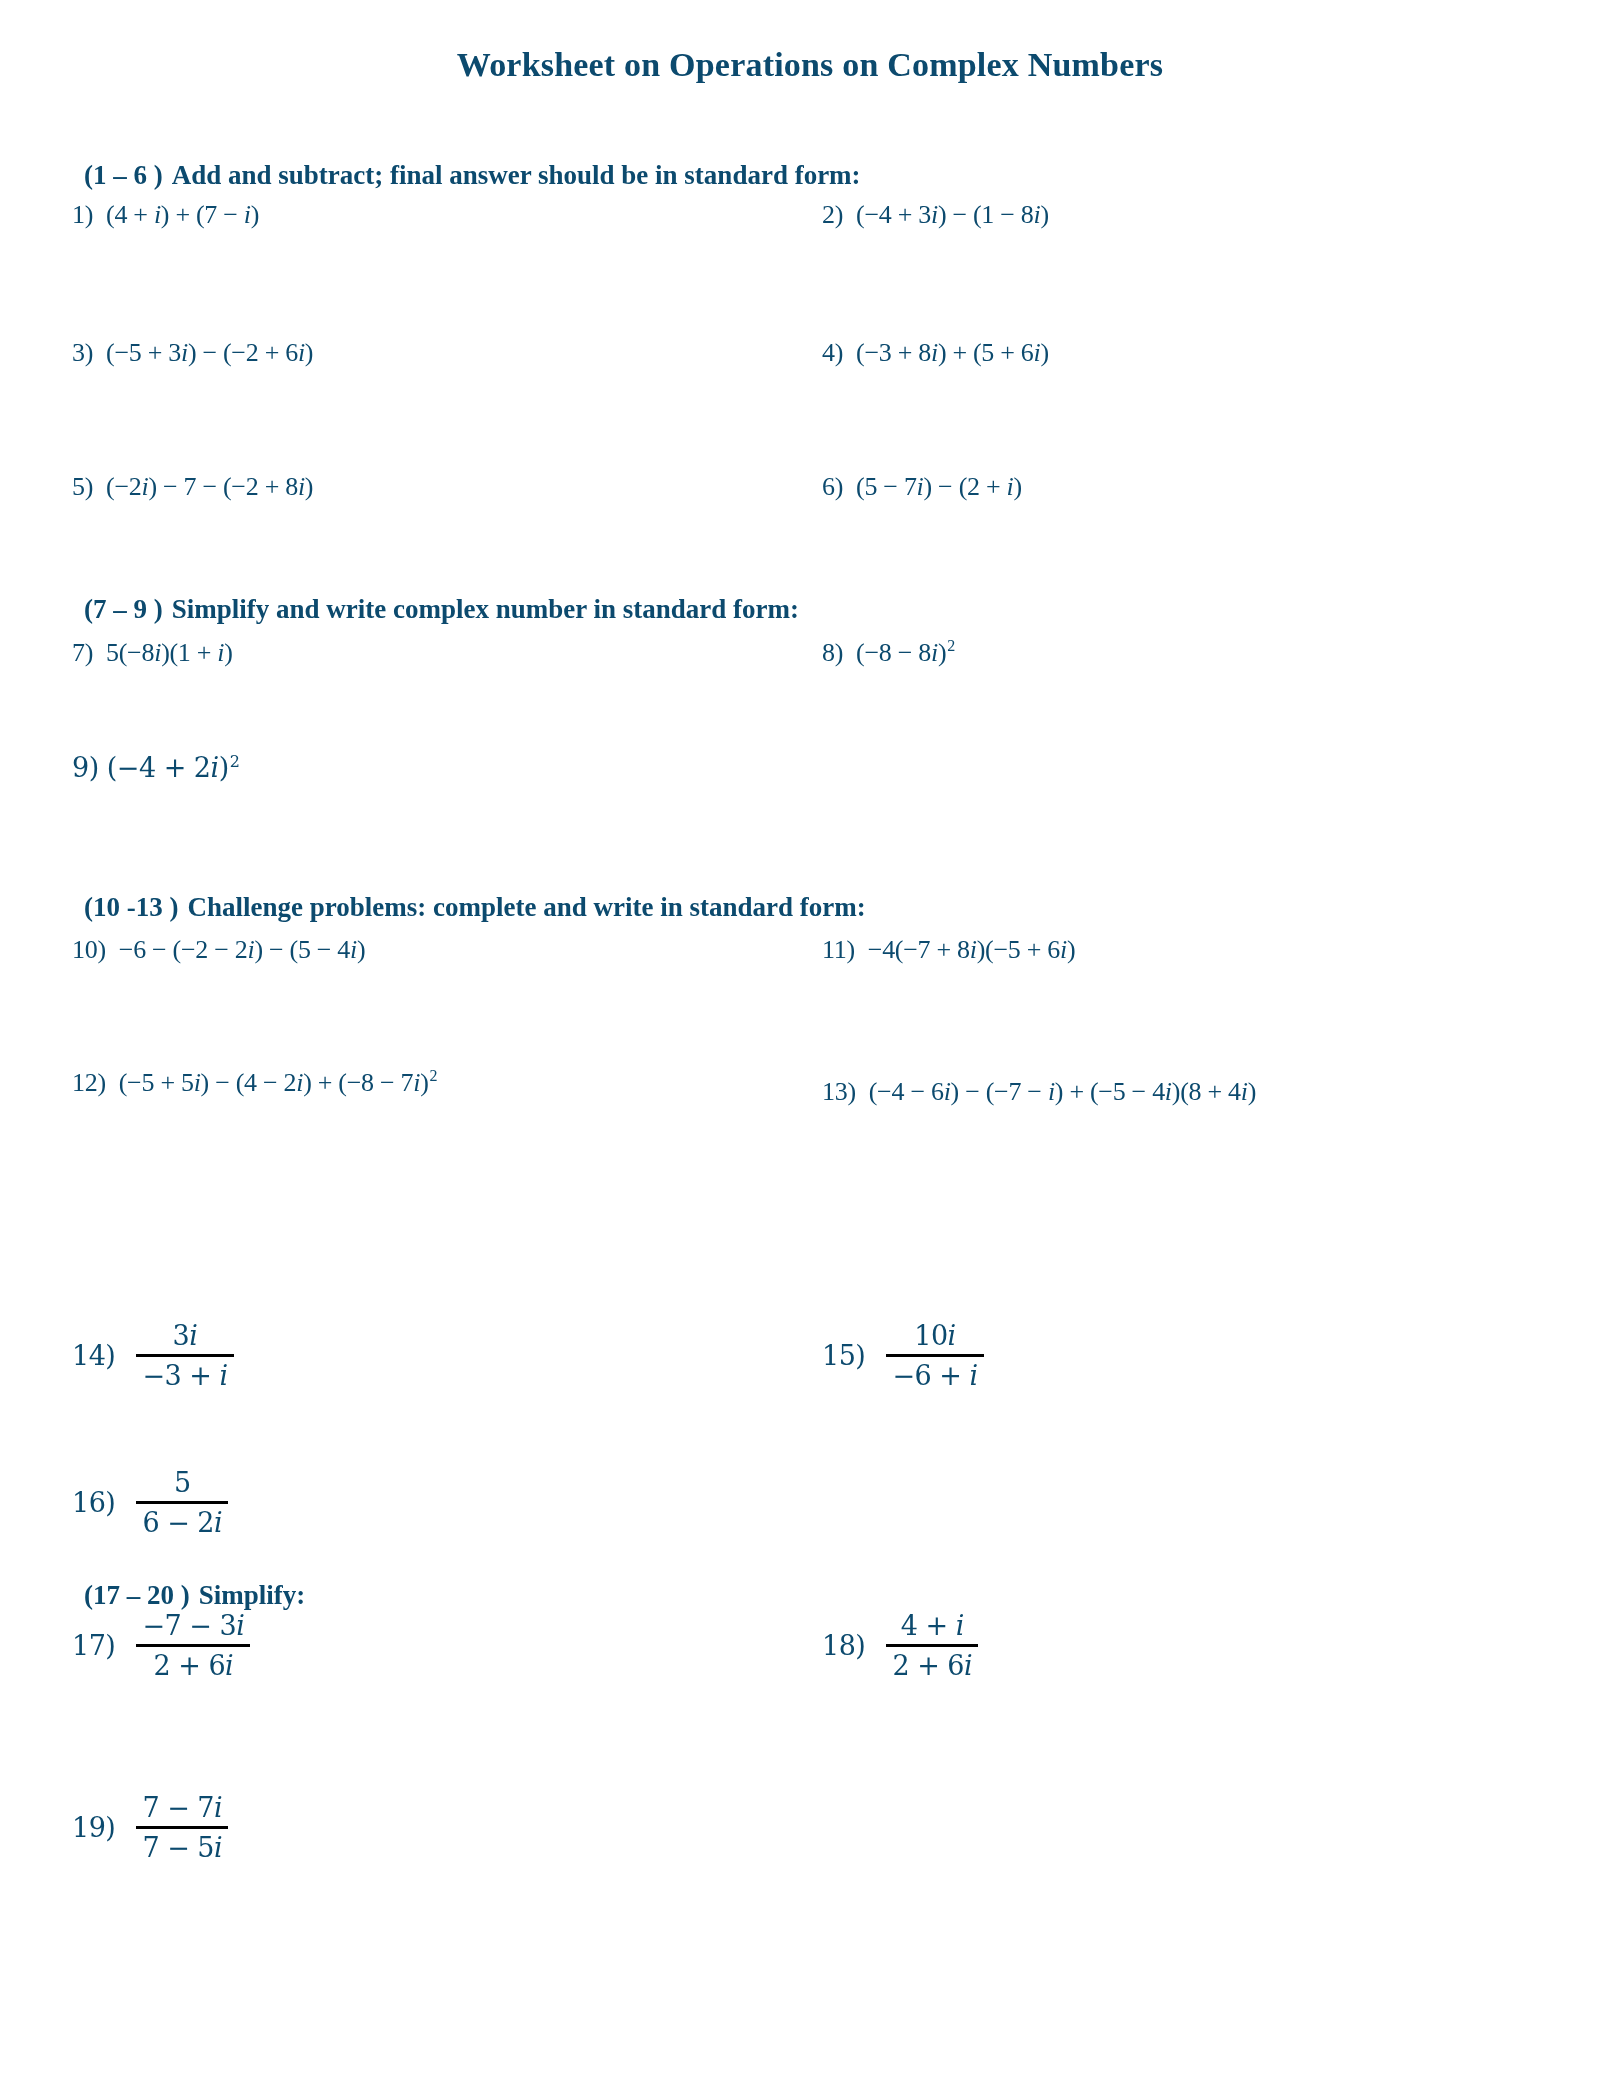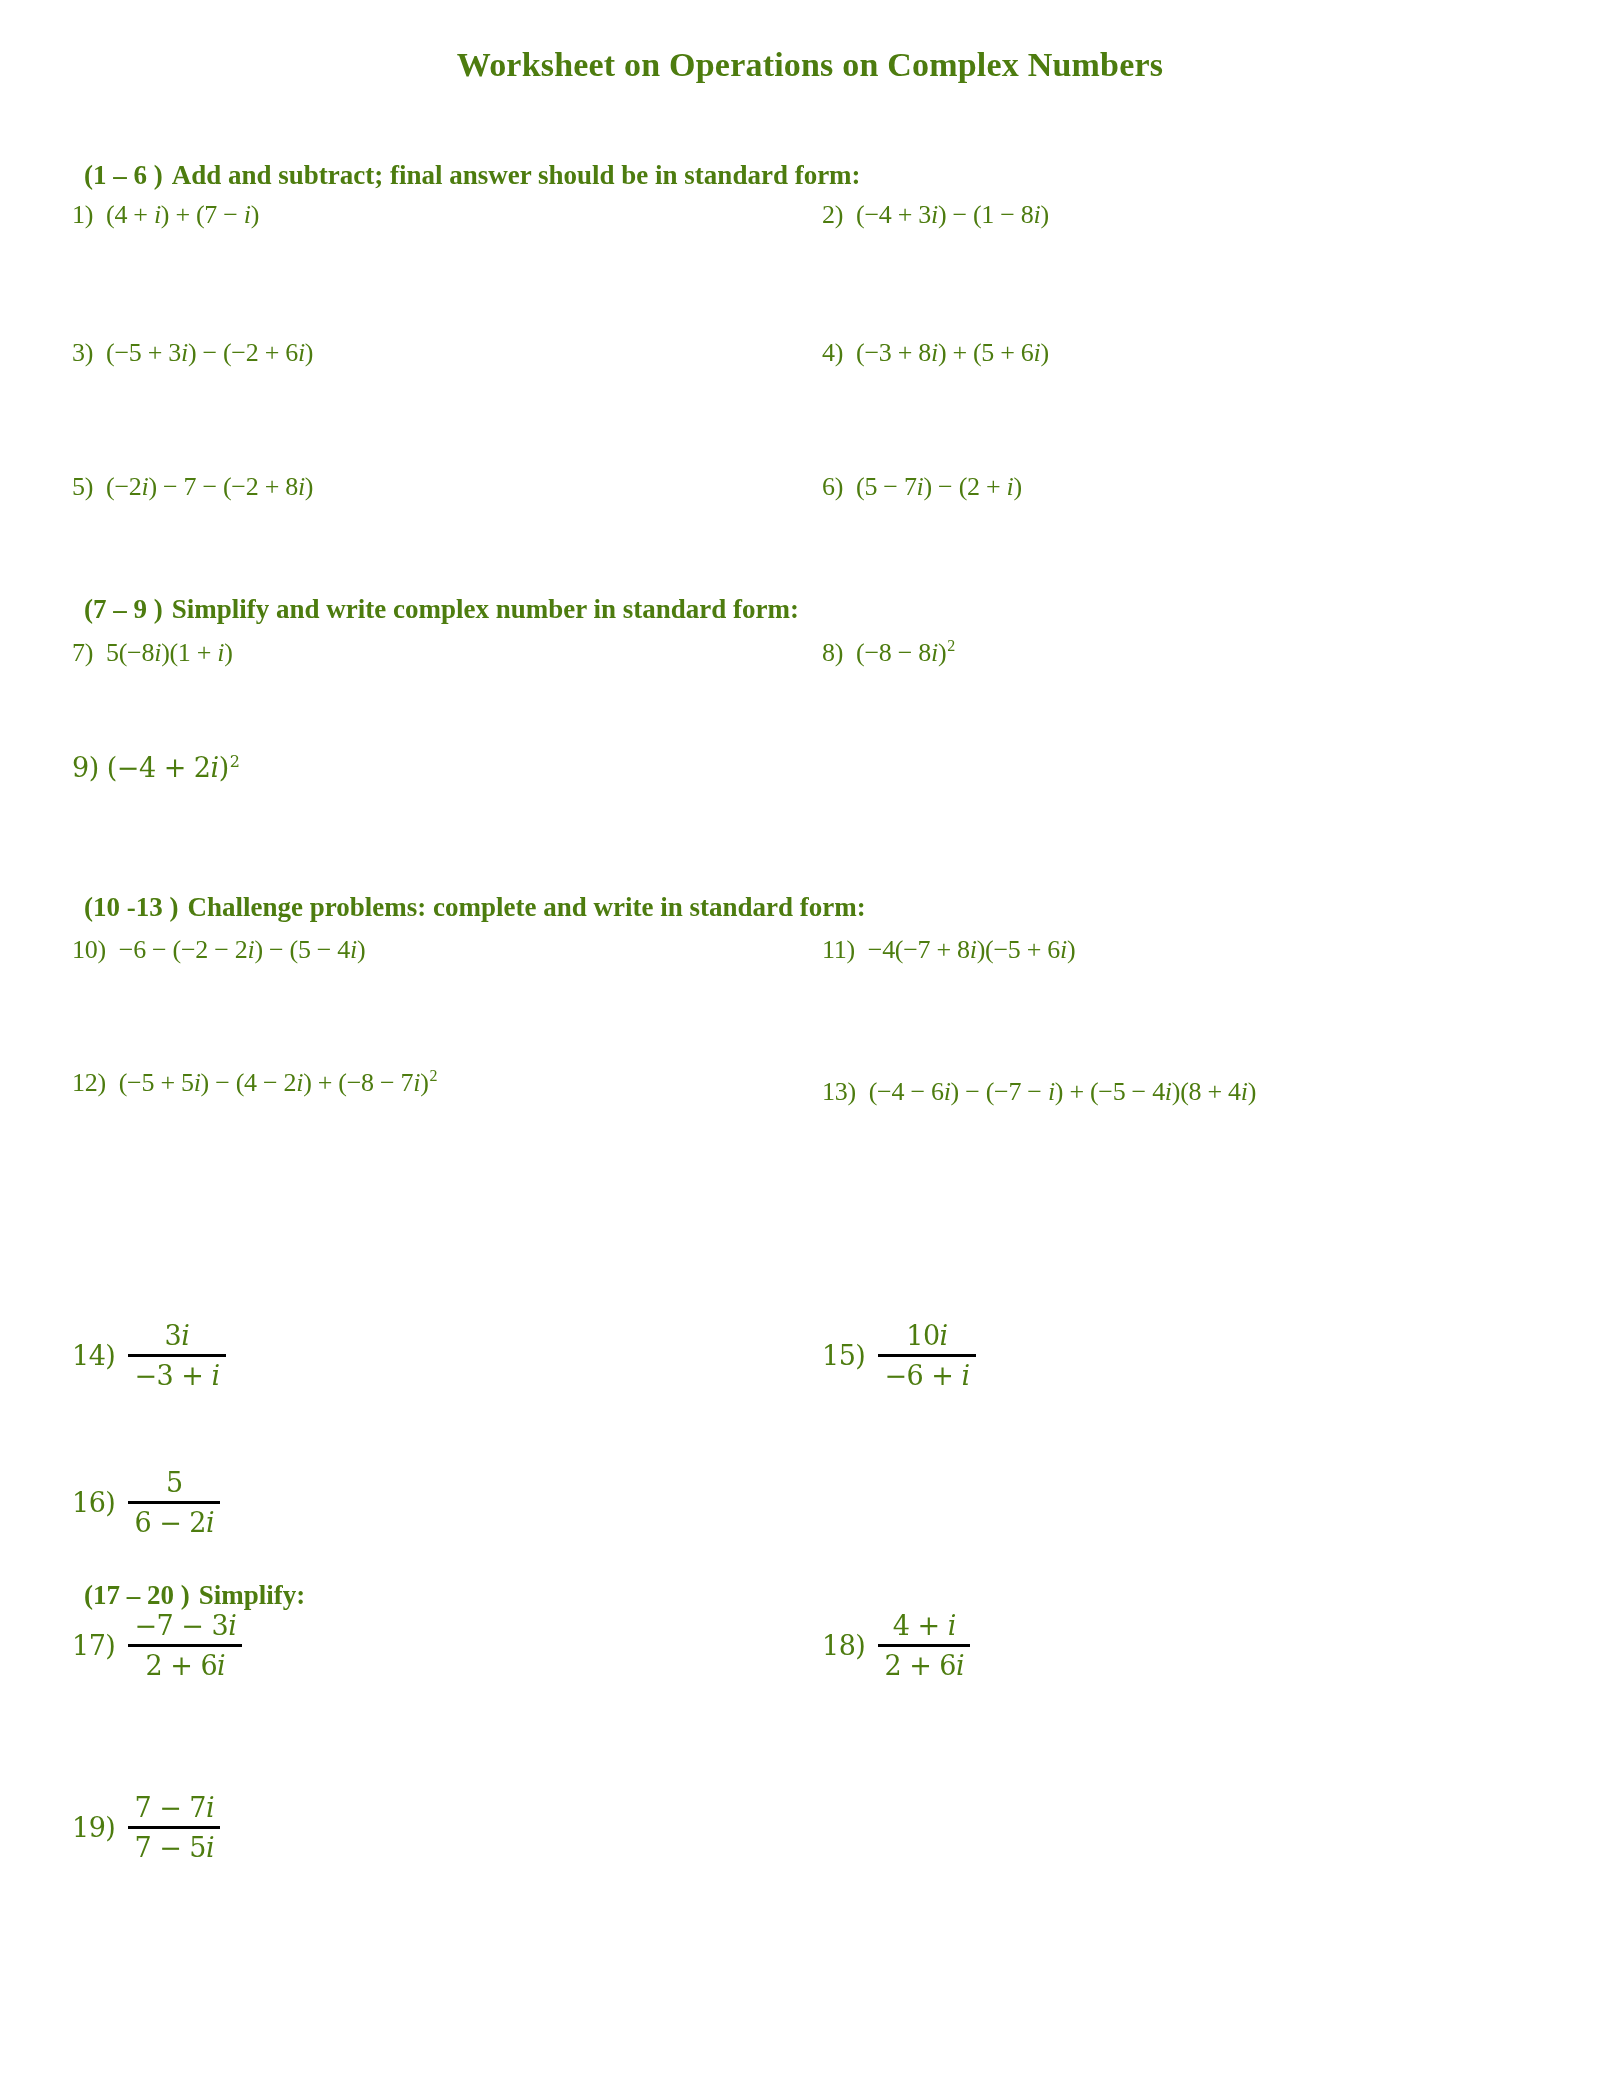--- a/index.html
+++ b/index.html
@@ -1,35 +1,35 @@
 <!DOCTYPE html>
 <html><head>
 <meta charset="utf-8">
 <style>
   html,body { margin:0; padding:0; background:#777; }
   #page {
     position:relative; width:1620px; height:2096px; background:#ffffff;
-    font-family:"Liberation Serif", serif; color:#4d7c0f; overflow:hidden;
+    font-family:"Liberation Serif", serif; color:#0c4a6e; overflow:hidden;
   }
   .abs { position:absolute; }
   #title {
     top:46px; left:0; width:1620px; text-align:center;
     font-size:34px; font-weight:bold; letter-spacing:0.2px;
   }
   .sec-header { left:84px; font-size:27px; font-weight:bold; white-space:nowrap; }
   .sec-header .prefix { margin-right:9px; }
   .sec-header.plain-prefix .prefix { font-weight:normal; }
   .prob { white-space:nowrap; font-size:26px; }
   .plabel { display:inline-block; margin-right:13px; font-style:normal; }
   .kuta  { letter-spacing:-0.3px;text-align:center; }
   .cambria { font-family:"DejaVu Serif", serif; font-size:27px; letter-spacing:-0.5px; }
   .math .mi { font-style:italic; }
   sup.pow { font-size:16px; vertical-align:super; line-height:0; margin-left:1px; }
   .frac-row { display:flex; align-items:center; }
-  .frac { display:inline-flex; flex-direction:column; align-items:center; }
+  .frac { display:inline-flex; flex-direction:column; align-items:center;margin-left:8px; }
   .frac .num, .frac .den { padding:0 6px; line-height:33px; }
   .frac .bar { align-self:stretch; height:3px; background:#000; margin:2px 0; }
   .lcol { left:72px; }
   .rcol { left:822px; }
 </style>
 </head>
 <body>
 
 <div id="page">
 

